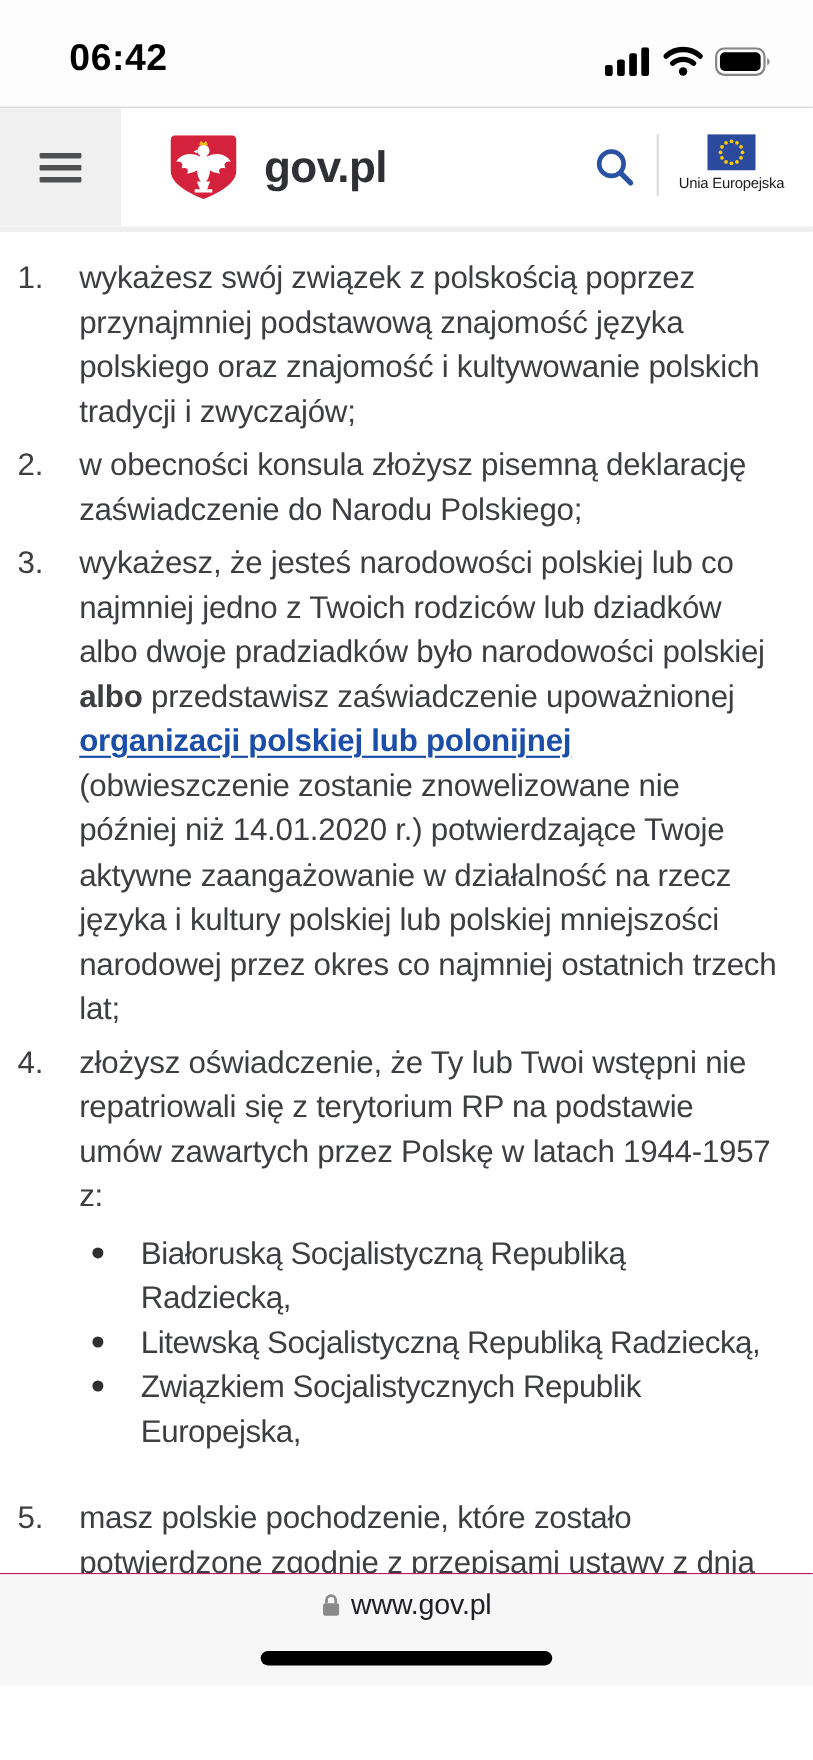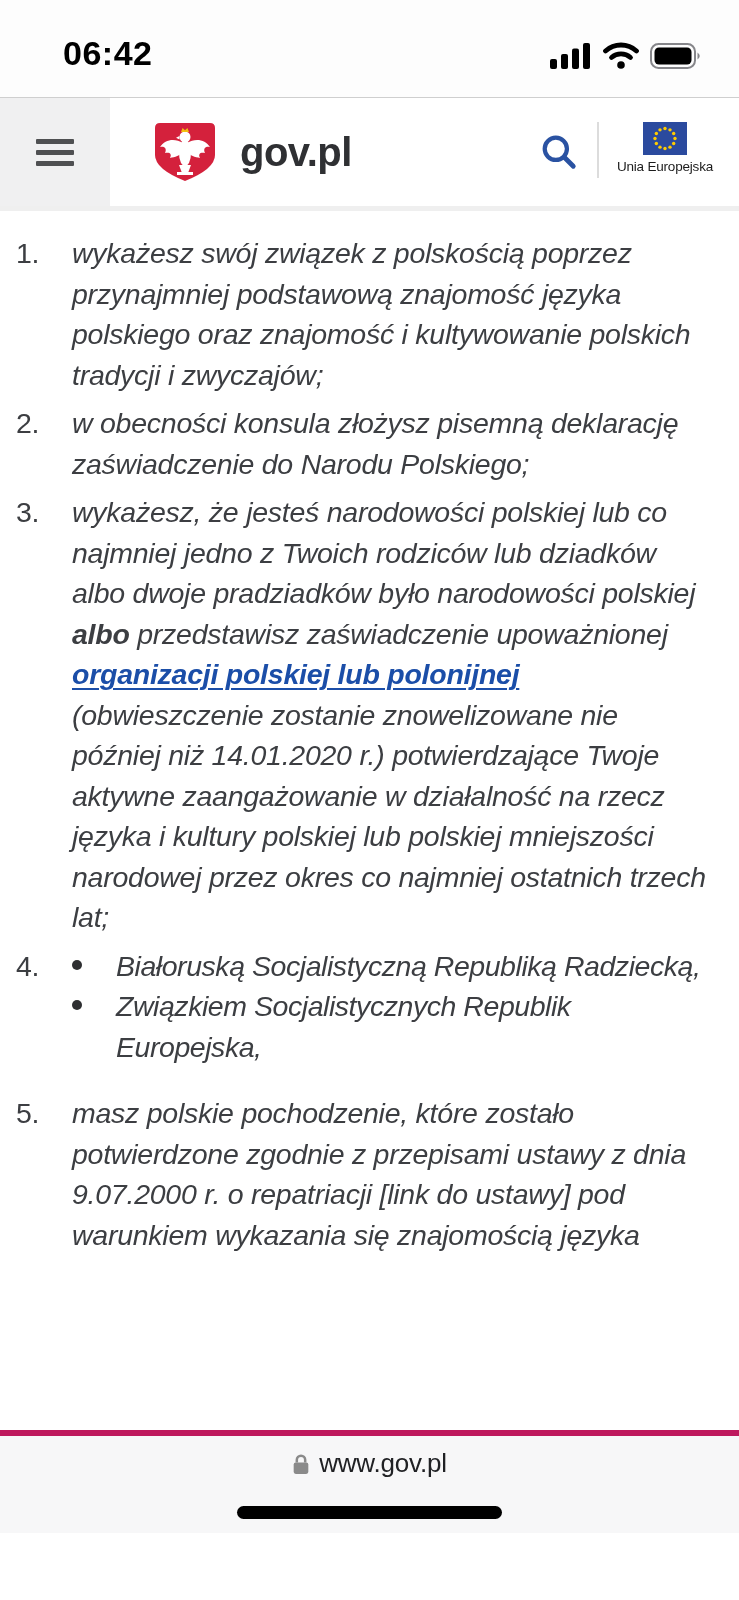--- a/index.html
+++ b/index.html
@@ -33,32 +33,32 @@
   .header-divider{width:2px;height:56px;background:#dcdcdc;margin-right:18px;}
   .eu-block{display:flex;flex-direction:column;align-items:center;}
   .eu-label{font-size:13.5px;font-weight:500;color:#1c1c1c;margin-top:4px;letter-spacing:-.2px;white-space:nowrap;}
 
   
   .content{position:absolute;top:211px;bottom:103px;left:0;right:0;background:#ffffff;overflow:hidden;padding:22px 30px 0 16px;color:var(--body-text);}
   .req-list{margin:0;padding:0;font-size:28.5px;line-height:40.5px;letter-spacing:-.25px;}
   .req-item{display:flex;margin:0 0 8px 0;}
   .req-item.spaced{margin-top:26px;}
   .req-num{flex:none;width:56px;}
-  .req-body{flex:1;min-width:0;font-style:italic;}
+  .req-body{flex:1;min-width:0;}
   .req-text{margin:0;}
   .req-text .bold{font-weight:700;}
   .inline-link{color:var(--link-blue);font-weight:700;text-decoration:underline;text-decoration-thickness:2px;text-underline-offset:4px;cursor:pointer;}
-  .bullets{margin:0;}
+  .bullets{margin:12px;}
   .bullet-row{display:flex;letter-spacing:-.45px;}
   .bullet-dot{flex:none;width:44px;padding-top:14px;}
   .bullet-dot i{display:block;width:10px;height:10px;border-radius:50%;background:#2e2f31;}
   .bullet-text{flex:1;min-width:0;}
 
   
-  .bottom-bar{position:absolute;bottom:0;left:0;right:0;height:103px;background:#f7f7f8;border-top:6px solid #be185d;}
+  .bottom-bar{position:absolute;bottom:0;left:0;right:0;height:103px;background:#f7f7f8;border-top:1px solid #be185d;}
   .url-row{height:54px;display:flex;align-items:center;justify-content:center;gap:9px;cursor:pointer;}
   .url-text{font-size:26px;color:#202124;letter-spacing:-.2px;}
   .home-indicator{width:265px;height:13px;border-radius:7px;background:#000;margin:16px auto 0;cursor:pointer;}
 </style>
 </head>
 <body>
 
 <div class="phone">
 
   <div class="status-bar">
@@ -158,31 +158,38 @@
         </div>
         <div class="req-item">
           <span class="req-num">3.</span>
           <div class="req-body">
             <p class="req-text"><span>wykażesz, że jesteś narodowości polskiej lub co najmniej jedno z Twoich rodziców lub dziadków albo dwoje pradziadków było narodowości polskiej </span><span class="bold">albo</span><span> przedstawisz zaświadczenie upoważnionej </span><a class="inline-link" href="#">organizacji polskiej lub polonijnej</a><span> (obwieszczenie zostanie znowelizowane nie później niż 14.01.2020 r.) potwierdzające Twoje aktywne zaangażowanie w działalność na rzecz języka i kultury polskiej lub polskiej mniejszości narodowej przez okres co najmniej ostatnich trzech lat;</span></p>
           </div>
         </div>
         <div class="req-item">
           <span class="req-num">4.</span>
           <div class="req-body">
+            <p class="req-text"><span>złożysz oświadczenie, że Ty lub Twoi wstępni nie repatriowali się z terytorium RP na podstawie umów zawartych przez Polskę w latach 1944-1957 z:</span></p>
             <div class="bullets">
               <div class="bullet-row">
                 <span class="bullet-dot">
                   <i></i>
                 </span>
                 <span class="bullet-text">Białoruską Socjalistyczną Republiką Radziecką,</span>
               </div>
               <div class="bullet-row">
                 <span class="bullet-dot">
                   <i></i>
                 </span>
+                <span class="bullet-text">Litewską Socjalistyczną Republiką Radziecką,</span>
+              </div>
+              <div class="bullet-row">
+                <span class="bullet-dot">
+                  <i></i>
+                </span>
                 <span class="bullet-text">Związkiem Socjalistycznych Republik Europejska,</span>
               </div>
             </div>
           </div>
         </div>
         <div class="req-item spaced">
           <span class="req-num">5.</span>
           <div class="req-body">
             <p class="req-text"><span>masz polskie pochodzenie, które zostało potwierdzone zgodnie z przepisami ustawy z dnia 9.07.2000 r. o repatriacji [link do ustawy] pod warunkiem wykazania się znajomością języka</span></p>
           </div>

